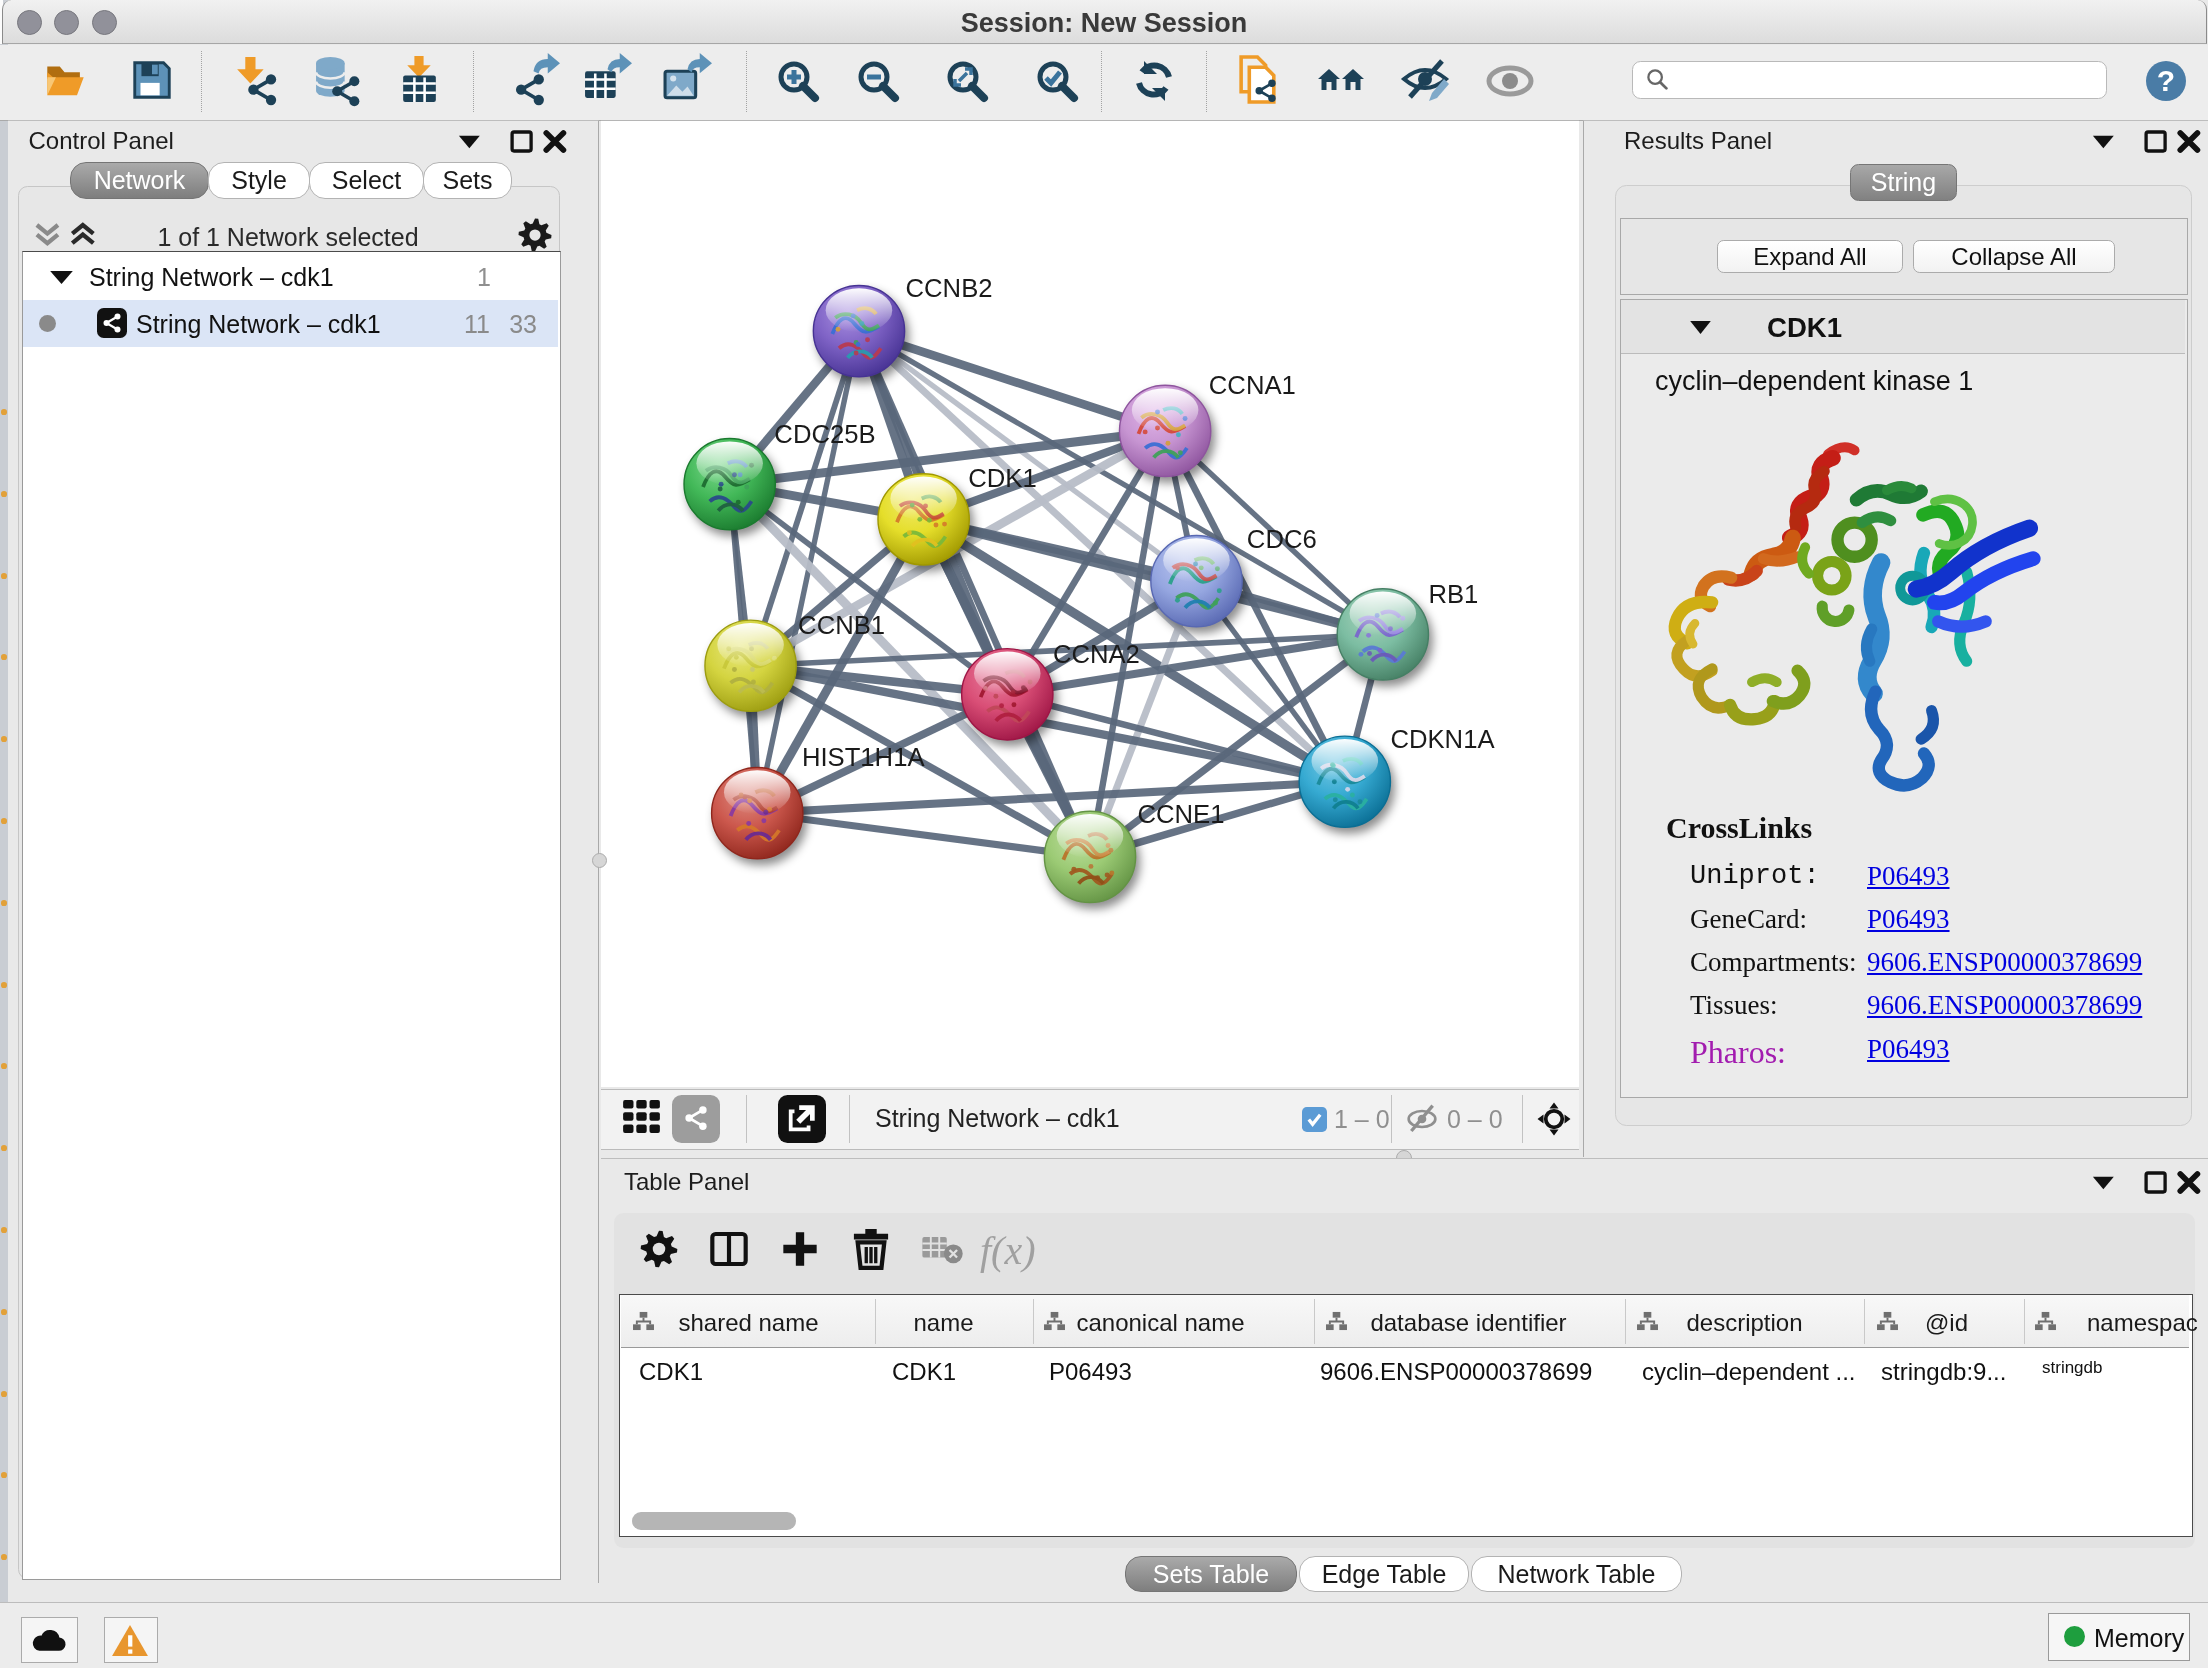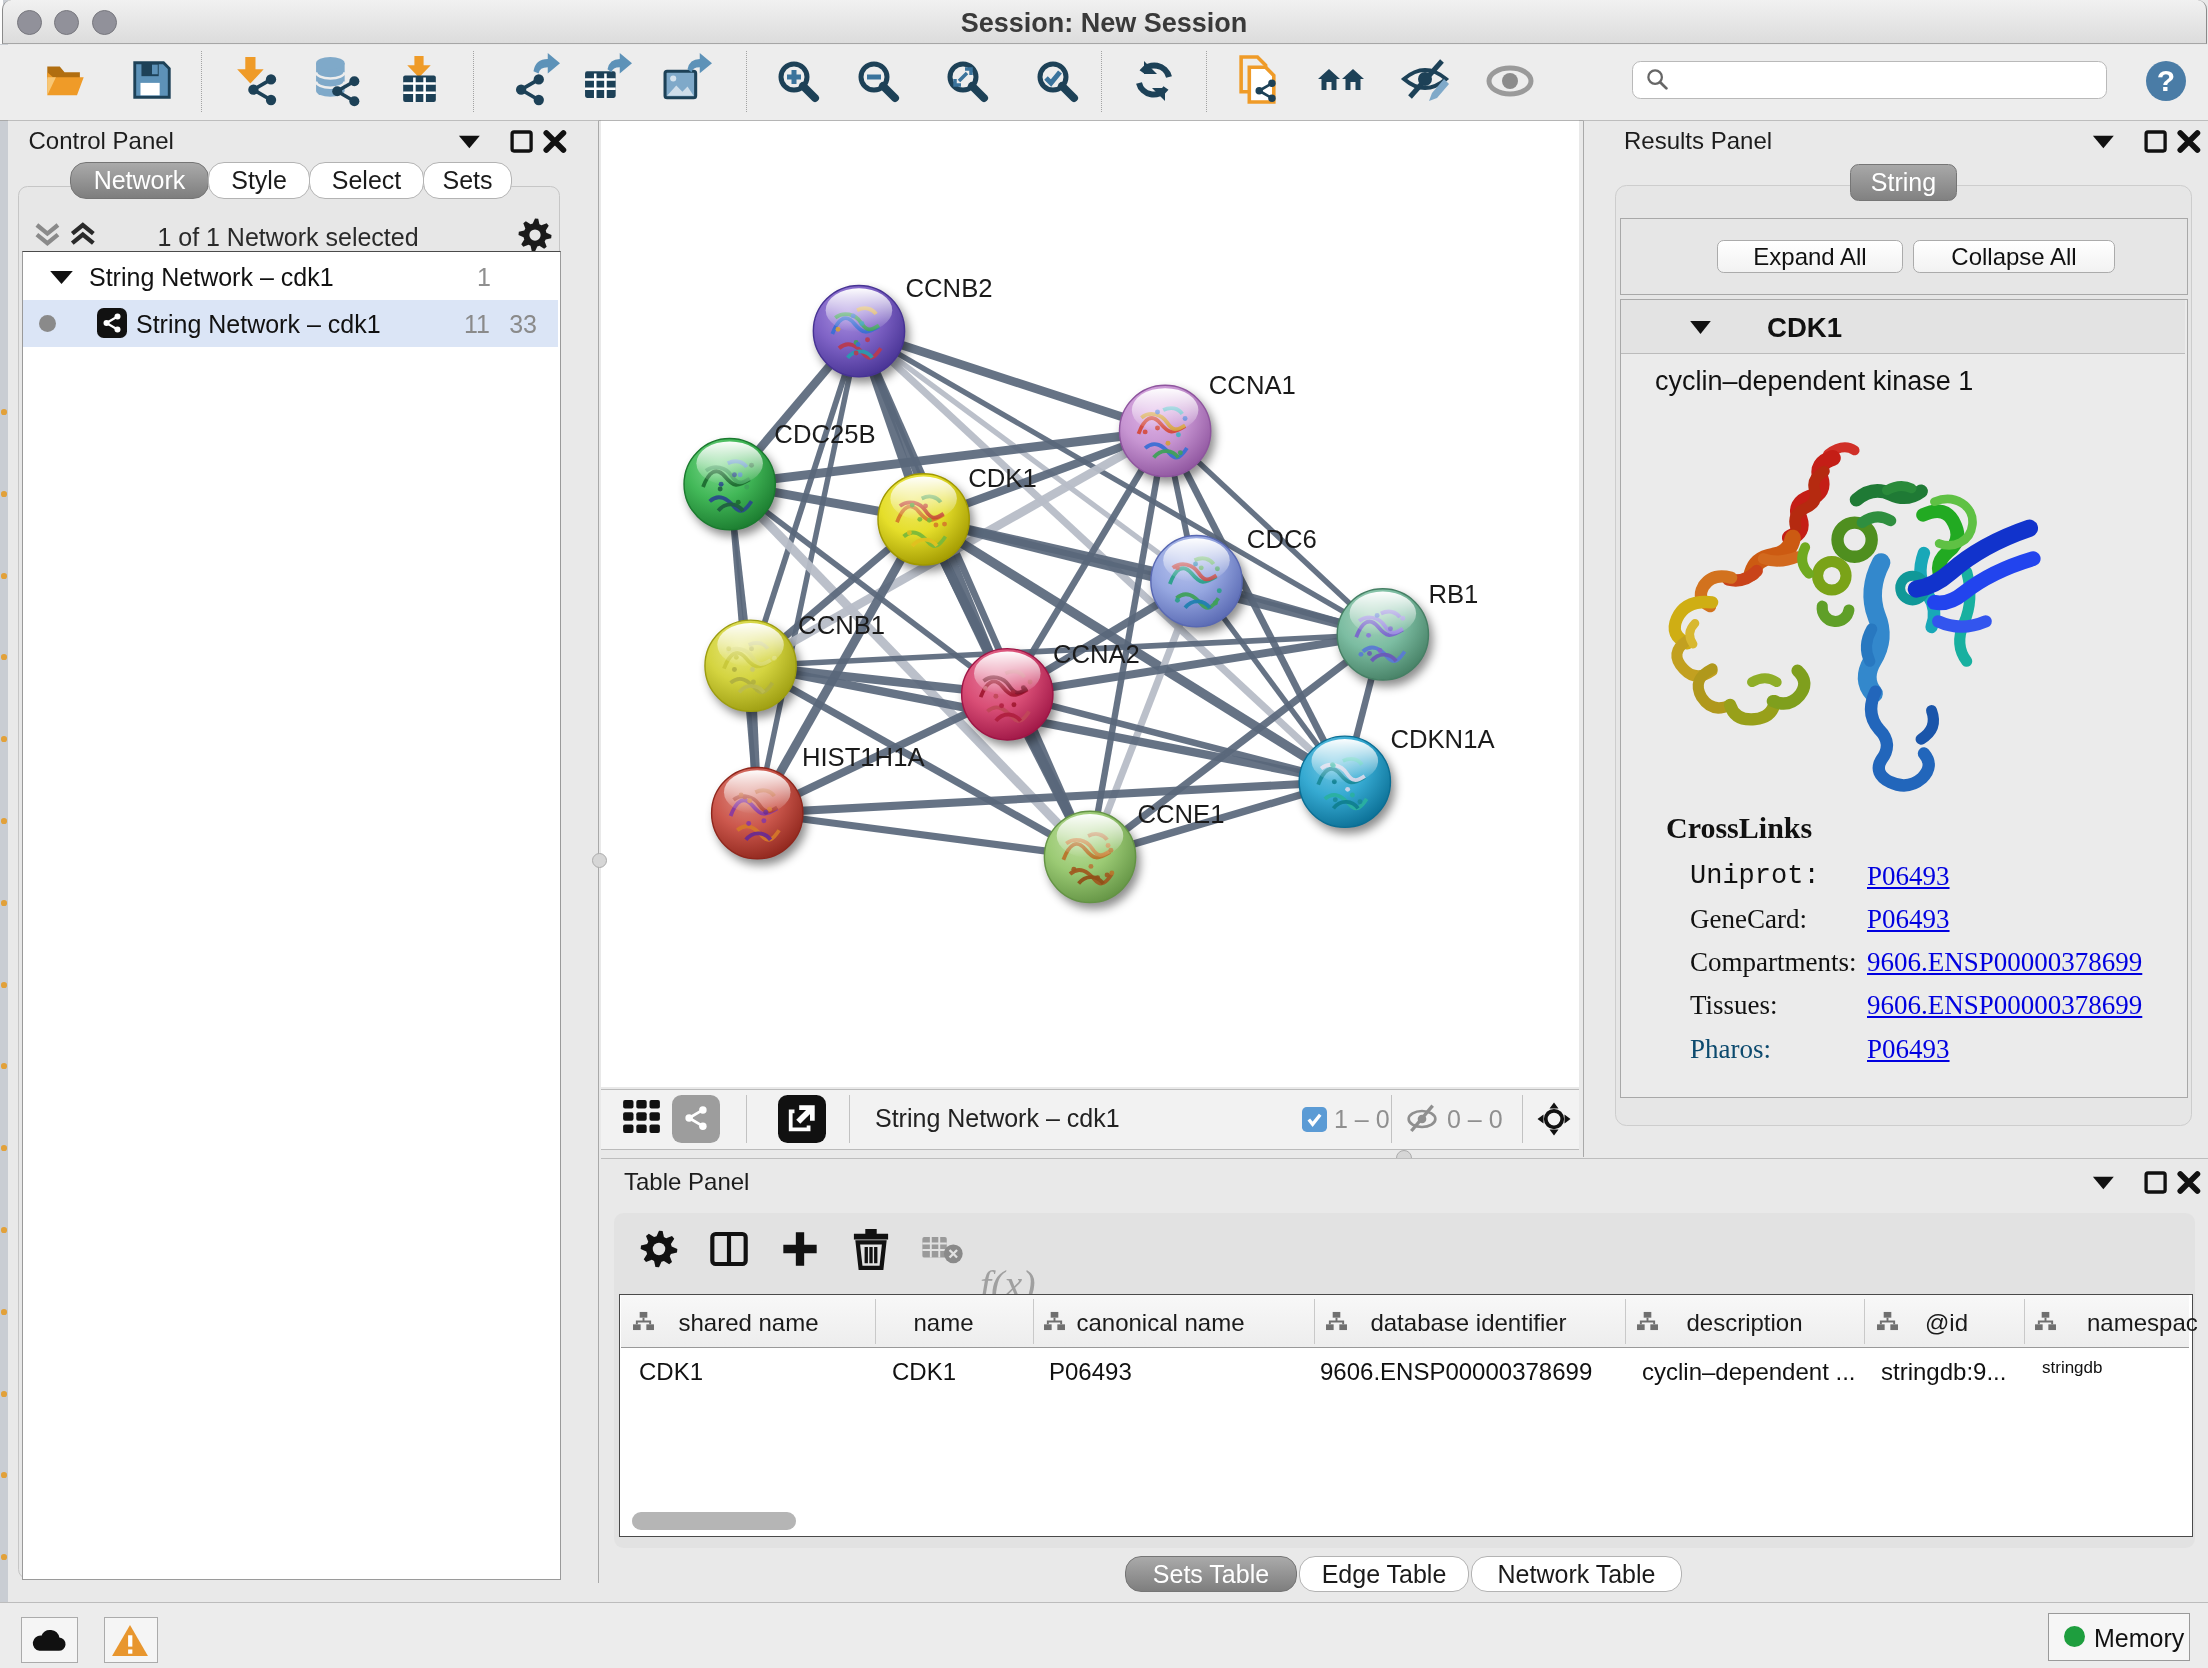--- a/index.html
+++ b/index.html
@@ -698,21 +698,21 @@
   </svg>
 <div class="abs serif" style="left:1666px;top:811px;font-size:30px;font-weight:bold;color:#111;">CrossLinks</div>
 <div class="abs serif" style="left:1690px;top:861px;font-size:27px;color:#111;font-family:Liberation Mono, monospace;">Uniprot:</div>
 <div class="abs serif" style="left:1867px;top:861px;font-size:27px;"><a class="lnk">P06493</a></div>
 <div class="abs serif" style="left:1690px;top:904px;font-size:27px;color:#111;">GeneCard:</div>
 <div class="abs serif" style="left:1867px;top:904px;font-size:27px;"><a class="lnk">P06493</a></div>
 <div class="abs serif" style="left:1690px;top:947px;font-size:27px;color:#111;">Compartments:</div>
 <div class="abs serif" style="left:1867px;top:947px;font-size:27px;"><a class="lnk">9606.ENSP00000378699</a></div>
 <div class="abs serif" style="left:1690px;top:990px;font-size:27px;color:#111;">Tissues:</div>
 <div class="abs serif" style="left:1867px;top:990px;font-size:27px;"><a class="lnk">9606.ENSP00000378699</a></div>
-<div class="abs serif" style="left:1690px;top:1034px;font-size:27px;color:#0c4a6e;">Pharos:</div>
+<div class="abs serif" style="left:1690px;top:1034px;font-size:32px;color:#a21caf;">Pharos:</div>
 <div class="abs serif" style="left:1867px;top:1034px;font-size:27px;"><a class="lnk">P06493</a></div>
 <div class="abs" style="left:601px;top:1158px;width:1607px;height:443px;background:#e9e9e9;border-top:1px solid #bdbdbd;"></div>
 <div class="abs panel-title" style="left:624px;top:1168px;">Table Panel</div>
 <svg class="abs" style="left:2091px;top:1170px" width="114" height="25" viewBox="0 0 120 26">
     <path d="M2,7 l22,0 -11,13 z" fill="#111"></path>
     <rect x="58" y="3" width="20" height="20" fill="none" stroke="#111" stroke-width="3.5" rx="2"></rect>
     <path d="M94,4 l18,18 M112,4 l-18,18" stroke="#111" stroke-width="6" stroke-linecap="round"></path>
   </svg>
 <div class="abs" style="left:614px;top:1213px;width:1581px;height:335px;background:#e2e2e2;border-radius:9.5px;"></div>
 <svg class="abs" style="left:639px;top:1229px" width="40" height="40" viewBox="0 0 48 48">
@@ -732,21 +732,21 @@
     <path d="M15,21 v17 M20,21 v17 M25,21 v17" stroke="#111" stroke-width="3.5"></path>
   </svg>
 <svg class="abs" style="left:921px;top:1235px" width="44" height="30" viewBox="0 0 46 32">
     <rect x="1" y="2" width="26" height="22" rx="2" fill="#9a9a9a"></rect>
     <g stroke="#e2e2e2" stroke-width="2">
       <path d="M1,9 h26 M1,16 h26 M10,2 v22 M19,2 v22"></path>
     </g>
     <circle cx="34" cy="20" r="10" fill="#8a8a8a"></circle>
     <path d="M30,16 l8,8 M38,16 l-8,8" stroke="#e2e2e2" stroke-width="2.5"></path>
   </svg>
-<div class="abs serif" style="left:980px;top:1227px;font-size:40px;font-style:italic;color:#a0a0a0;margin-top:34px;">f(x)</div>
+<div class="abs serif" style="left:980px;top:1227px;font-size:40px;font-style:italic;color:#a0a0a0;">f(x)</div>
 <div class="abs" style="left:619px;top:1294px;width:1572px;height:241px;background:#fff;border:1.9px solid #4a4a4a;"></div>
 <div class="abs" style="left:621px;top:1295px;width:1568px;height:52px;background:linear-gradient(#f8f8f8,#ededed);border-bottom:1.9px solid #999;"></div>
 <div class="abs" style="left:875px;top:1299px;width:0;height:45px;border-left:1px solid #c9c9c9;"></div>
 <div class="abs" style="left:1033px;top:1299px;width:0;height:45px;border-left:1px solid #c9c9c9;"></div>
 <div class="abs" style="left:1314px;top:1299px;width:0;height:45px;border-left:1px solid #c9c9c9;"></div>
 <div class="abs" style="left:1625px;top:1299px;width:0;height:45px;border-left:1px solid #c9c9c9;"></div>
 <div class="abs" style="left:1864px;top:1299px;width:0;height:45px;border-left:1px solid #c9c9c9;"></div>
 <div class="abs" style="left:2024px;top:1299px;width:0;height:45px;border-left:1px solid #c9c9c9;"></div>
 <svg class="abs" style="left:632px;top:1311px" width="23" height="20" viewBox="0 0 24 21">
     <g fill="#6f6f6f">

